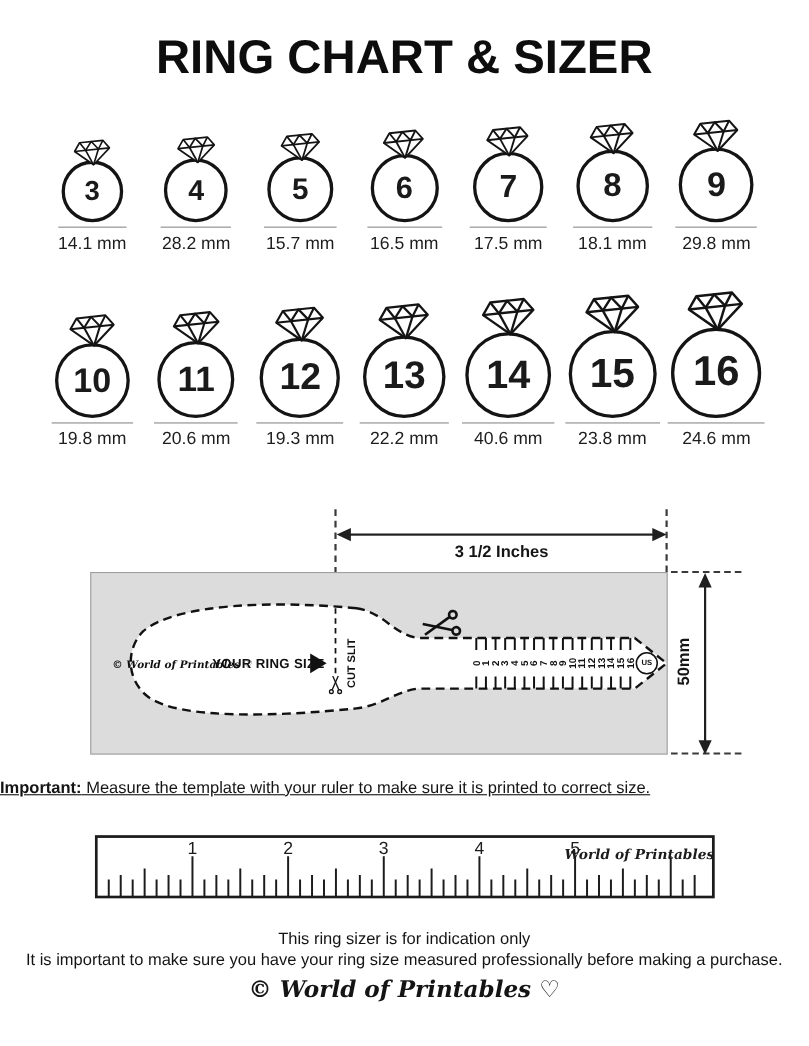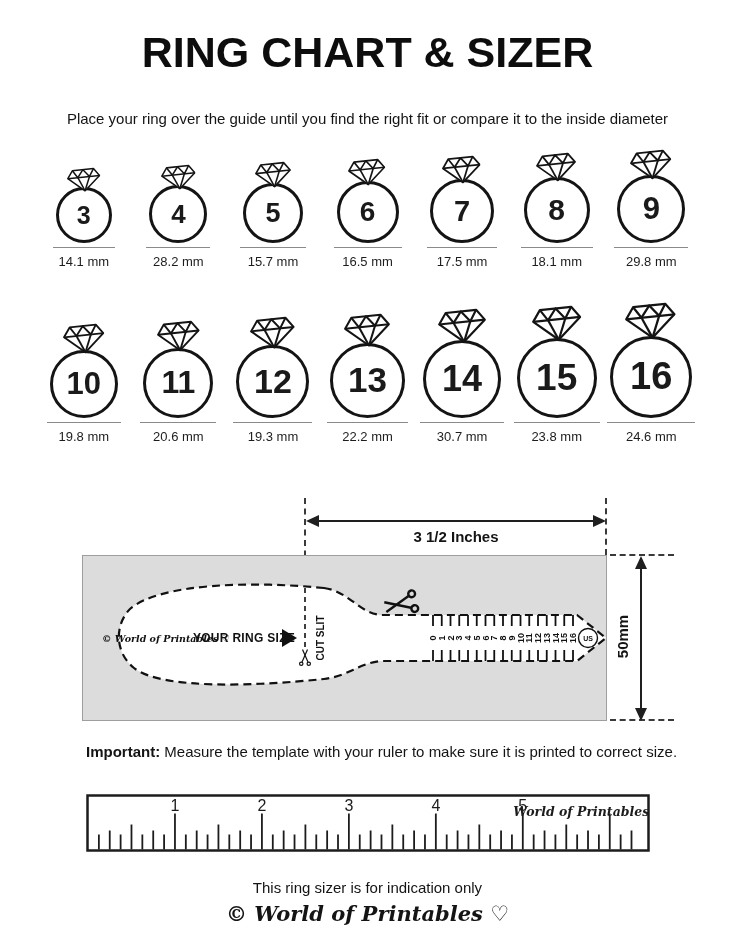--- a/index.html
+++ b/index.html
@@ -17,54 +17,53 @@
   .ring-row{display:flex;width:662px;margin:0 auto;align-items:flex-end;}
   .ring-row.first{margin-top:22px;}
   .ring-row.second{margin-top:34px;}
   .ring-figure{flex:1;display:flex;flex-direction:column;align-items:center;}
   .diamond{margin-bottom:-5px;transform:rotate(-6deg);}
   .ring-circle{
     border:3px solid #141414;border-radius:50%;background:#fff;
     display:flex;align-items:center;justify-content:center;font-weight:600;color:#1a1a1a;
   }
   .ring-underline{height:1px;background:#8a8a8a;margin-top:4px;}
-  .ring-mm{font-size:13px;margin-top:6px;color:#1d1d1d;}
+  .ring-mm{font-size:16px;margin-top:6px;color:#1d1d1d;}
 
   .sizer-area{position:relative;width:593px;height:245px;margin-top:44px;}
   .dash-v{position:absolute;width:0;border-left:2px dashed #3a3a3a;}
   .dash-h{position:absolute;height:0;border-top:2px dashed #3a3a3a;}
   .dim-line-h{position:absolute;height:0;border-top:2px solid #1f1f1f;}
   .dim-line-v{position:absolute;width:0;border-left:2px solid #1f1f1f;}
   .tri{position:absolute;width:0;height:0;}
   .tri.left {border-top:6px solid transparent;border-bottom:6px solid transparent;border-right:13px solid #1f1f1f;}
   .tri.right{border-top:6px solid transparent;border-bottom:6px solid transparent;border-left:13px solid #1f1f1f;}
   .tri.up   {border-left:6px solid transparent;border-right:6px solid transparent;border-bottom:13px solid #1f1f1f;}
   .tri.down {border-left:6px solid transparent;border-right:6px solid transparent;border-top:13px solid #1f1f1f;}
   .dim-label-h{position:absolute;font-weight:bold;font-size:15px;text-align:center;}
   .dim-label-v{position:absolute;font-weight:bold;font-size:15px;text-align:center;transform:rotate(-90deg);}
   .board{
     position:absolute;left:82px;top:67px;width:525px;height:166px;
     background:#dcdcdc;border:1px solid #9e9e9e;box-sizing:border-box;
   }
-  .important{margin-top:10px;padding-left:86px;font-size:15px;}
+  .important{margin-top:10px;font-size:15px;text-decoration:underline;}
   .important .b{font-weight:bold;}
   .ruler-wrap{width:564px;margin:34px auto 0 auto;}
   .footer{text-align:center;margin-top:22px;line-height:19px;}
   .footer .b{font-weight:normal;font-size:15px;}
   .footer .r{font-size:15px;}
   .script{font-family:"DejaVu Serif", serif;font-style:italic;}
   .footer .brand{font-size:21px;margin-top:7px;font-weight:bold;}
 </style>
 </head>
 <body>
 
 <div class="page-title">RING CHART &amp; SIZER</div>
 
 <div class="intro">
-  <div class="r">Place your ring over the guide until you find the right fit or compare it to the inside diameter</div>
 </div>
 
 <div class="ring-row first">
     <div class="ring-figure">
       <svg viewBox="0 0 64 46" class="diamond" style="width: 34px; height: 24.48px;">
         <polygon points="12,3 52,3 62,17 32,43 2,17" fill="#fff" stroke="#141414" stroke-width="2.8" stroke-linejoin="round"></polygon>
         <polyline points="12,3 21,17 32,3 43,17 52,3" fill="none" stroke="#141414" stroke-width="2.8" stroke-linejoin="round"></polyline>
         <line x1="2" y1="17" x2="62" y2="17" fill="none" stroke="#141414" stroke-width="2.8" stroke-linejoin="round"></line>
         <line x1="21" y1="17" x2="32" y2="43" fill="none" stroke="#141414" stroke-width="2.8" stroke-linejoin="round"></line>
         <line x1="43" y1="17" x2="32" y2="43" fill="none" stroke="#141414" stroke-width="2.8" stroke-linejoin="round"></line>
@@ -222,21 +221,21 @@
         <polygon points="12,3 52,3 62,17 32,43 2,17" fill="#fff" stroke="#141414" stroke-width="2.8" stroke-linejoin="round"></polygon>
         <polyline points="12,3 21,17 32,3 43,17 52,3" fill="none" stroke="#141414" stroke-width="2.8" stroke-linejoin="round"></polyline>
         <line x1="2" y1="17" x2="62" y2="17" fill="none" stroke="#141414" stroke-width="2.8" stroke-linejoin="round"></line>
         <line x1="21" y1="17" x2="32" y2="43" fill="none" stroke="#141414" stroke-width="2.8" stroke-linejoin="round"></line>
         <line x1="43" y1="17" x2="32" y2="43" fill="none" stroke="#141414" stroke-width="2.8" stroke-linejoin="round"></line>
       </svg>
       <div class="ring-circle" style="width: 72px; height: 72px; font-size: 36px;">
         <span>14</span>
       </div>
       <div class="ring-underline" style="width: 84px;"></div>
-      <div class="ring-mm">30.7 mm</div>
+      <div class="ring-mm">40.6 mm</div>
     </div>
     <div class="ring-figure">
       <svg viewBox="0 0 64 46" class="diamond" style="width: 50.32px; height: 36.2304px;">
         <polygon points="12,3 52,3 62,17 32,43 2,17" fill="#fff" stroke="#141414" stroke-width="2.8" stroke-linejoin="round"></polygon>
         <polyline points="12,3 21,17 32,3 43,17 52,3" fill="none" stroke="#141414" stroke-width="2.8" stroke-linejoin="round"></polyline>
         <line x1="2" y1="17" x2="62" y2="17" fill="none" stroke="#141414" stroke-width="2.8" stroke-linejoin="round"></line>
         <line x1="21" y1="17" x2="32" y2="43" fill="none" stroke="#141414" stroke-width="2.8" stroke-linejoin="round"></line>
         <line x1="43" y1="17" x2="32" y2="43" fill="none" stroke="#141414" stroke-width="2.8" stroke-linejoin="round"></line>
       </svg>
       <div class="ring-circle" style="width: 74px; height: 74px; font-size: 37px;">
@@ -415,14 +414,15 @@
       <line x1="512.89" y1="55.5" x2="512.89" y2="40.5" stroke="#1c1c1c" stroke-width="1.8"></line>
       <line x1="523.76" y1="55.5" x2="523.76" y2="19.5" stroke="#1c1c1c" stroke-width="1.8"></line>
       <line x1="534.63" y1="55.5" x2="534.63" y2="40.5" stroke="#1c1c1c" stroke-width="1.8"></line>
       <line x1="545.5" y1="55.5" x2="545.5" y2="36.5" stroke="#1c1c1c" stroke-width="1.8"></line>
       <text x="503" y="22" text-anchor="middle" font-size="12.5" fill="#1c1c1c" font-family="DejaVu Serif, serif" font-style="italic" font-weight="bold">World of Printables ♡</text>
     </svg>
 </div>
 
 <div class="footer">
   <div class="b">This ring sizer is for indication only</div>
+  <div class="r">It is important to make sure you have your ring size measured professionally before making a purchase.</div>
   <div class="brand script">© World of Printables ♡</div>
 </div>
 
 </body></html>

